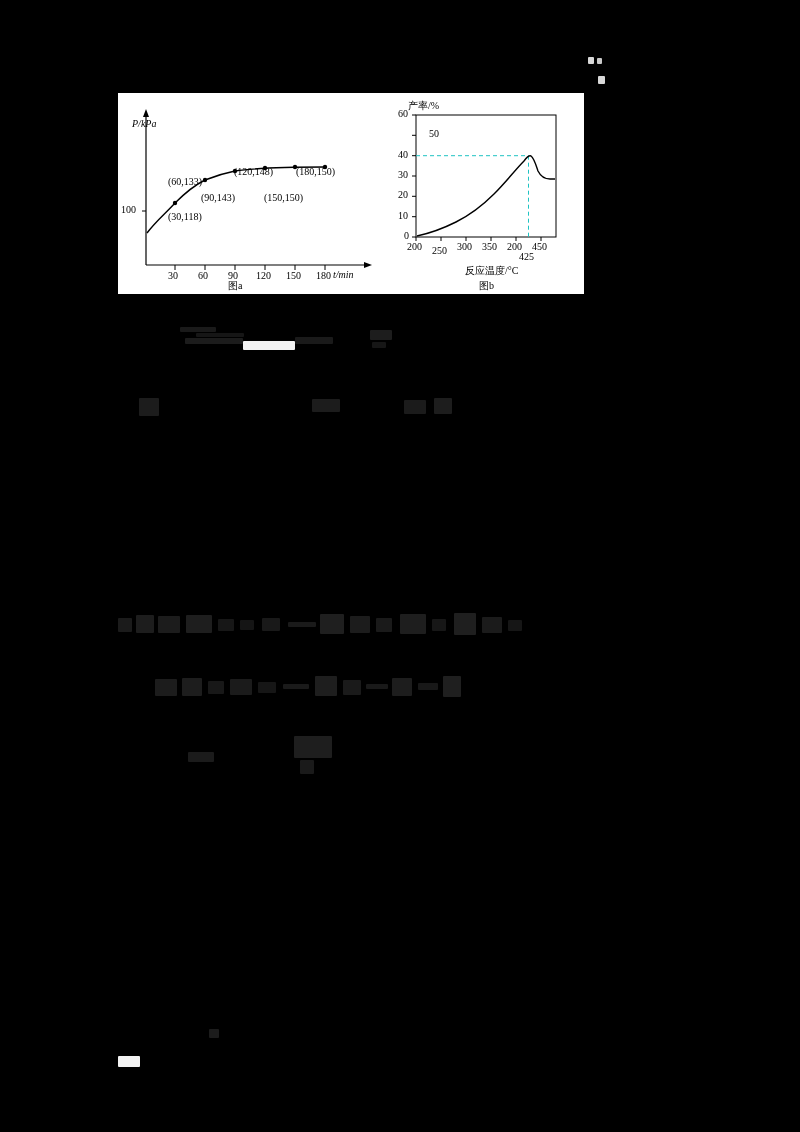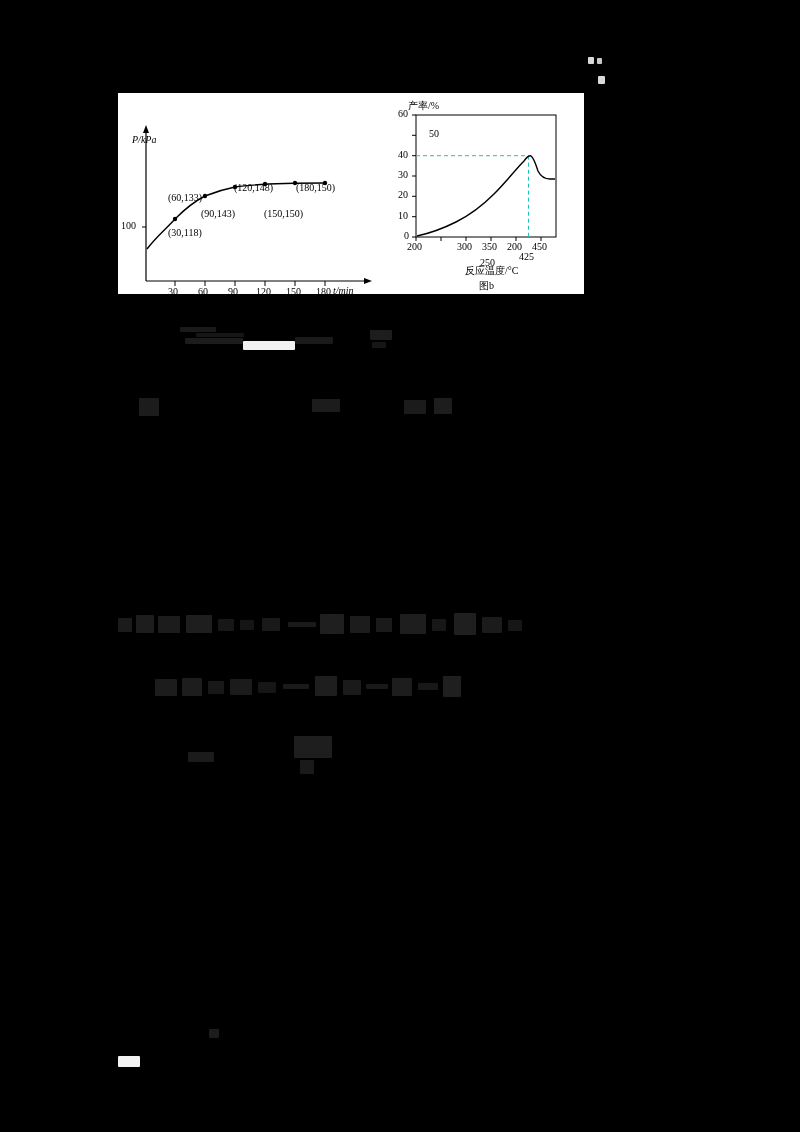--- a/index.html
+++ b/index.html
@@ -28,21 +28,21 @@
     left: 118px;
     top: 93px;
     width: 466px;
     height: 201px;
     background: #ffffff;
   }
   
   .chart-a {
     position: absolute;
     left: 0px;
-    top: 16px;
+    top: 0px;
     width: 270px;
     height: 250px;
   }
   .chart-b {
     position: absolute;
     left: 268px;
     top: 0px;
     width: 198px;
     height: 201px;
   }
@@ -161,21 +161,21 @@
 
       <span class="cap" style="left:18px; top:137px;">0</span>
       <span class="cap" style="left:12px; top:117px;">10</span>
       <span class="cap" style="left:12px; top:96px;">20</span>
       <span class="cap" style="left:12px; top:76px;">30</span>
       <span class="cap" style="left:12px; top:56px;">40</span>
       <span class="cap" style="left:0; top:35px;margin-left:43px;">50</span>
       <span class="cap" style="left:12px; top:15px;">60</span>
 
       <span class="cap" style="left:21px; top:148px;">200</span>
-      <span class="cap" style="left:46px; top:164px;margin-left:48px;">250</span>
+      <span class="cap" style="left:46px; top:152px;">250</span>
       <span class="cap" style="left:71px; top:148px;text-align:right;">300</span>
       <span class="cap" style="left:96px; top:148px;">350</span>
       <span class="cap" style="left:121px; top:148px;">200</span>
       <span class="cap" style="left:146px; top:148px;">450</span>
 
       <span class="cap" style="left:133px; top:158px;">425</span>
 
       <span class="fig-label" style="left:93px; top:186px;">图b</span>
     </div>
   </div>

